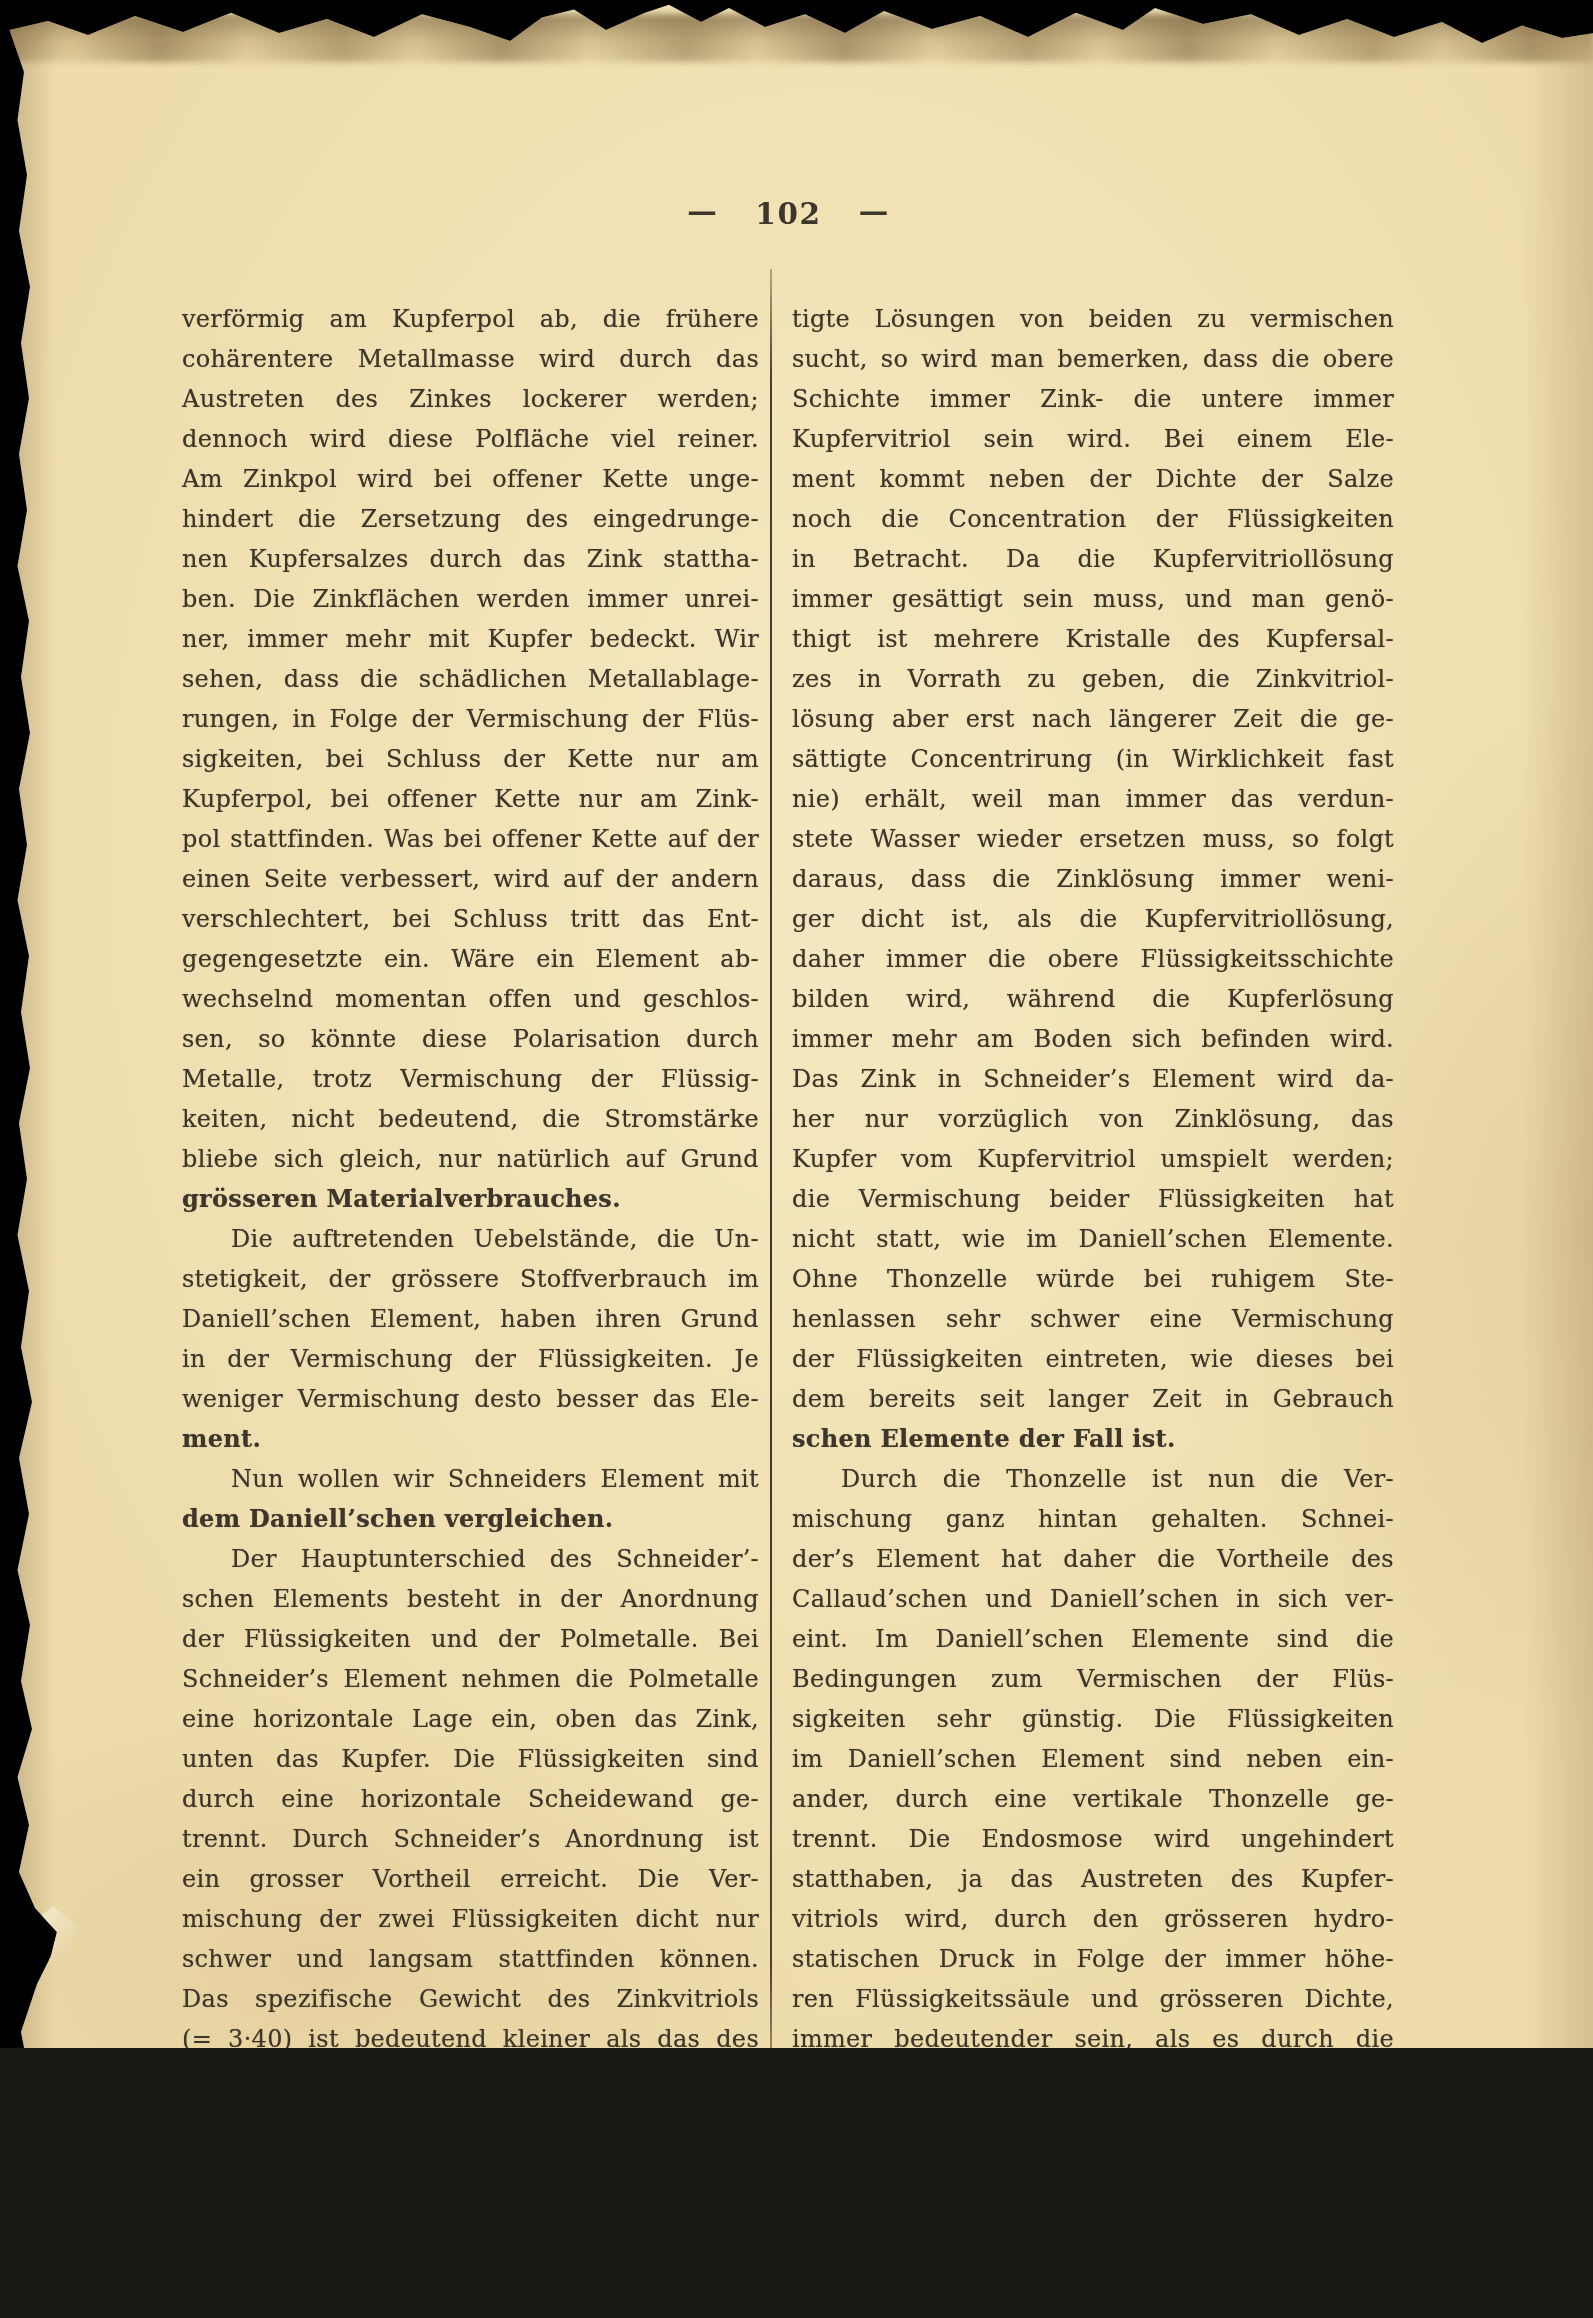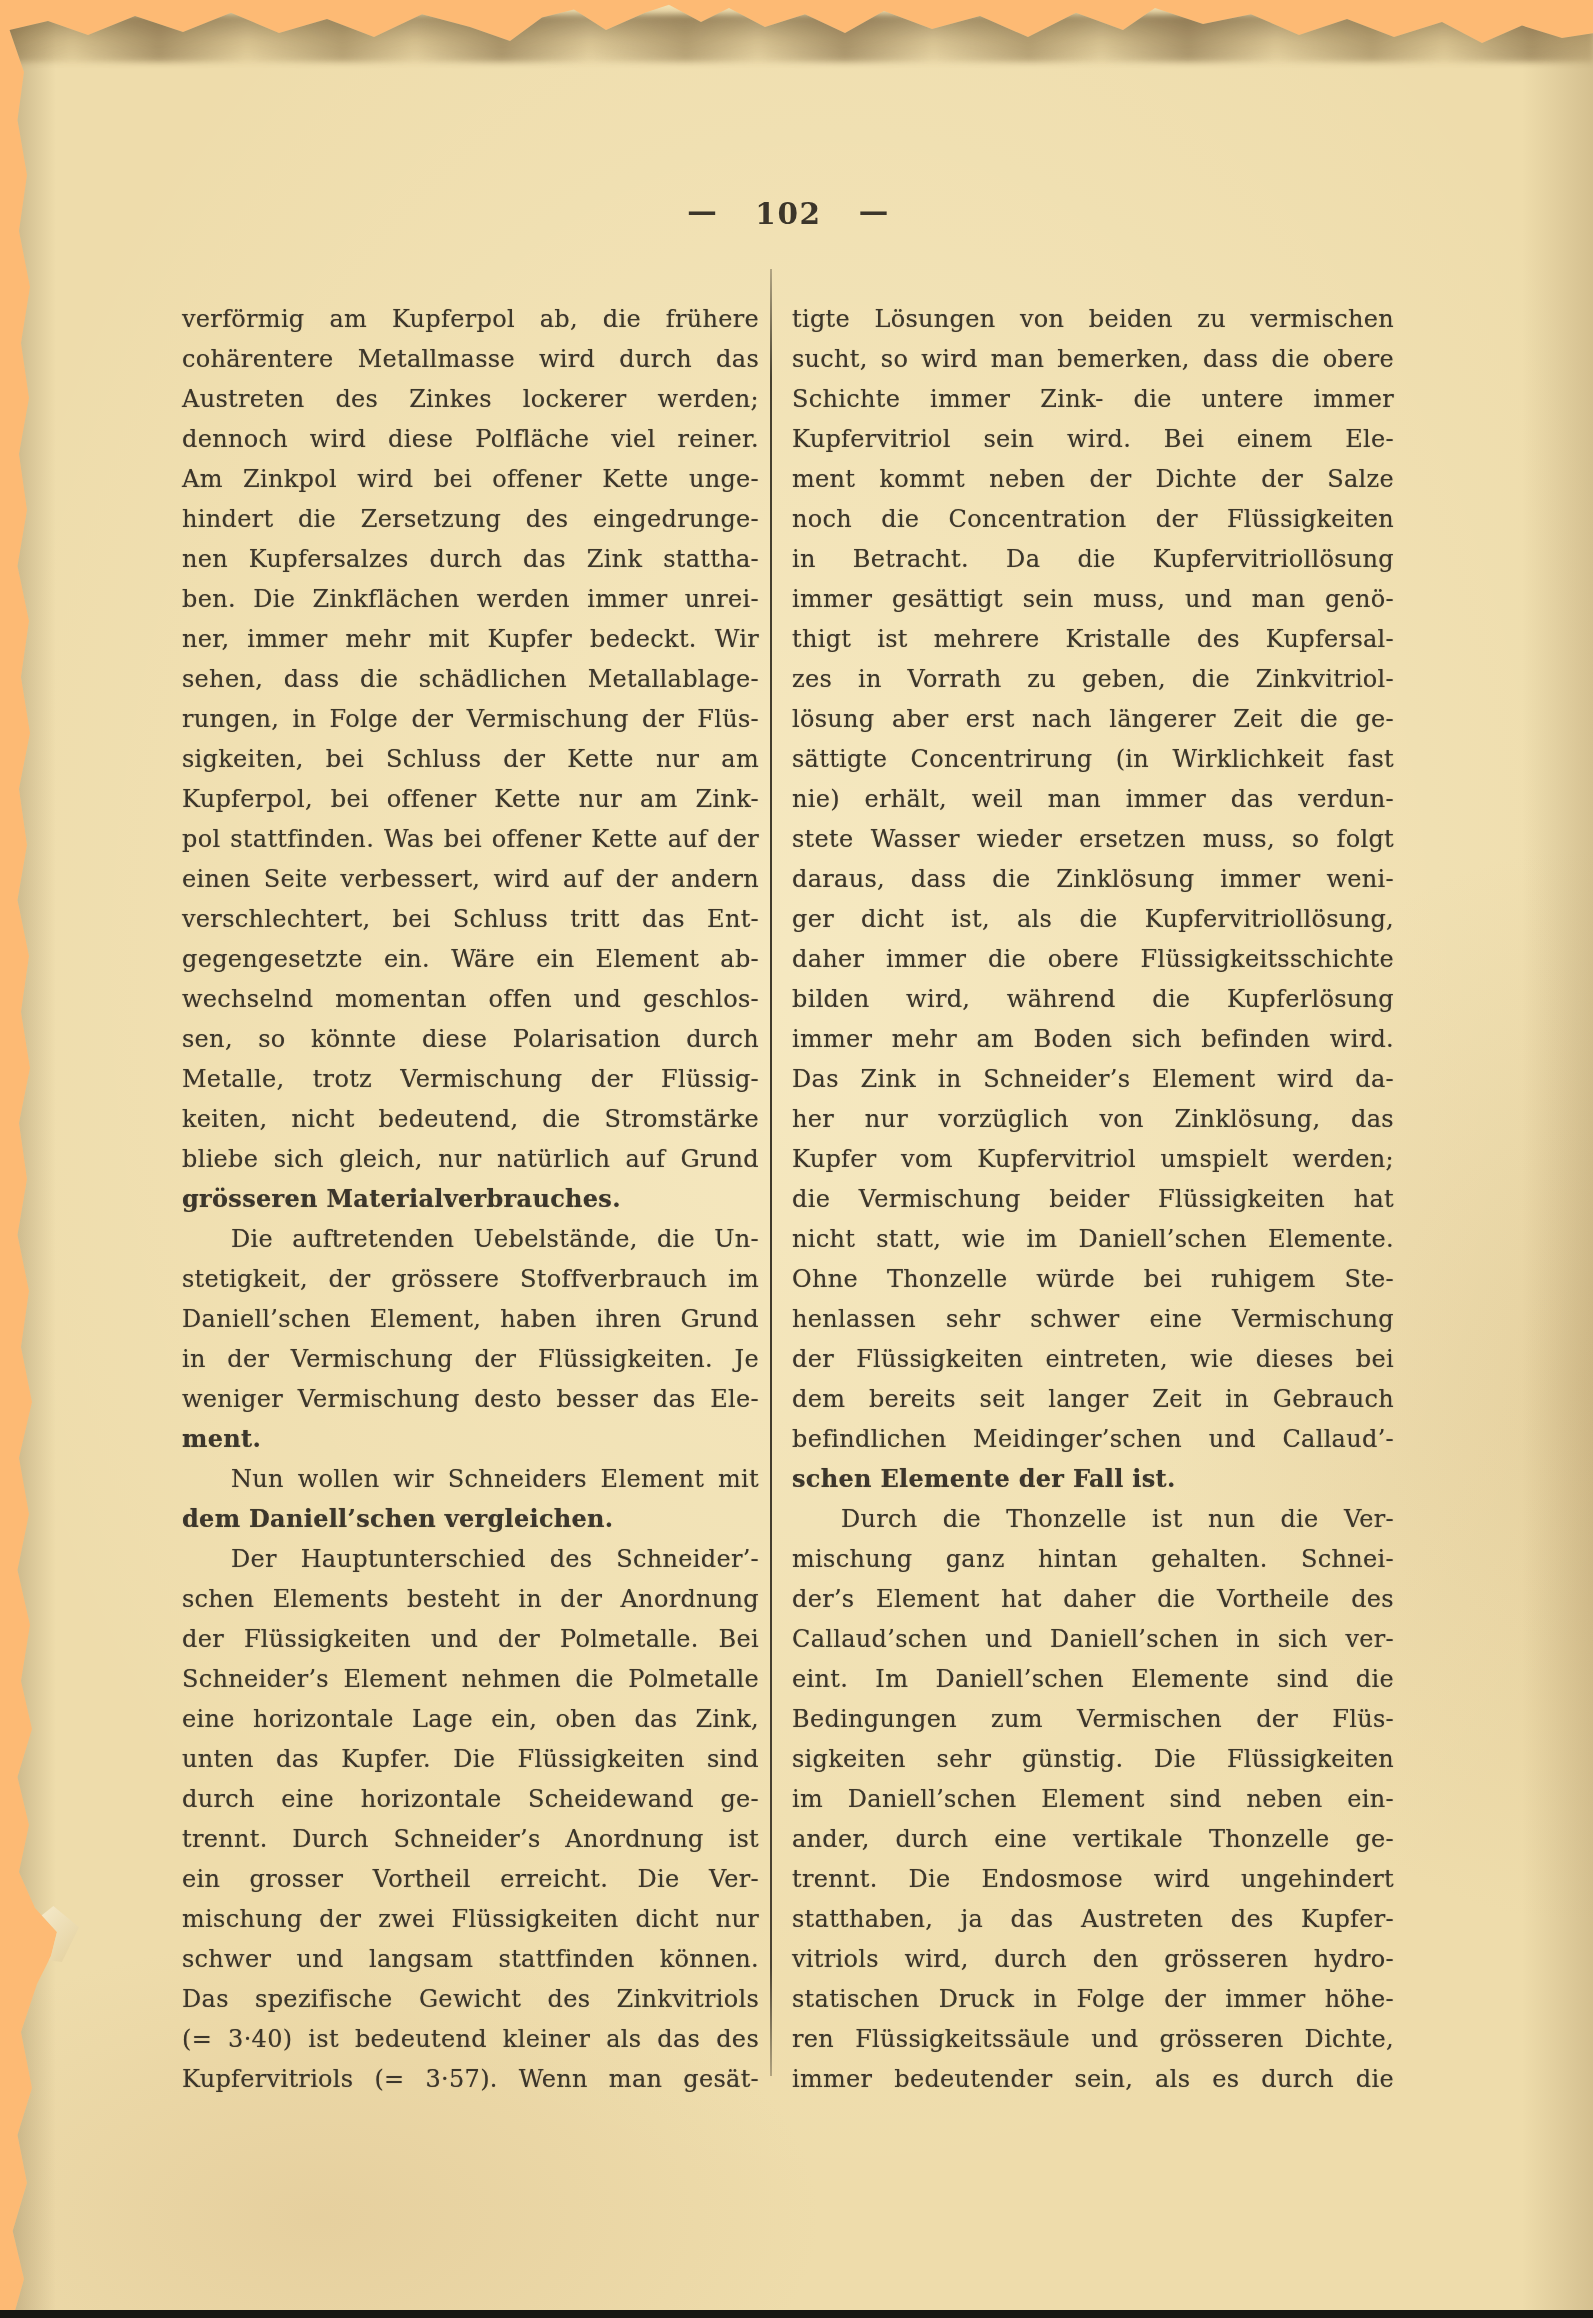--- a/index.html
+++ b/index.html
@@ -1,19 +1,19 @@
 <!DOCTYPE html>
 <html style="font-size:12.7px"><head>
 <meta charset="utf-8">
 <style>
   html, body { margin: 0; padding: 0; background: #181712; }
   #canvas {
     position: relative;
-    width: 1594px; height: 2310px;
-    background: #fdba74;
+    width: 1594px; height: 2048px;
+    background: #000000;
     overflow: hidden;
     font-family: "DejaVu Serif", "Liberation Serif", serif;
   }
   
   #paper {
     position: absolute; inset: 0;
     background:
       radial-gradient(ellipse 1275px 1753px at 52% 42%, rgba(255,248,220,.45), rgba(0,0,0,0) 70%),
       radial-gradient(ellipse 717px 398px at 20% 96%, rgba(215,185,135,.35), rgba(0,0,0,0) 70%),
       radial-gradient(ellipse 558px 717px at 99% 60%, rgba(205,175,120,.30), rgba(0,0,0,0) 75%),
@@ -173,21 +173,20 @@
         <div class="line">immer mehr am Boden sich befinden wird.</div>
         <div class="line">Das Zink in Schneider’s Element wird da-</div>
         <div class="line">her nur vorzüglich von Zinklösung, das</div>
         <div class="line">Kupfer vom Kupfervitriol umspielt werden;</div>
         <div class="line">die Vermischung beider Flüssigkeiten hat</div>
         <div class="line">nicht statt, wie im Daniell’schen Elemente.</div>
         <div class="line">Ohne Thonzelle würde bei ruhigem Ste-</div>
         <div class="line">henlassen sehr schwer eine Vermischung</div>
         <div class="line">der Flüssigkeiten eintreten, wie dieses bei</div>
         <div class="line">dem bereits seit langer Zeit in Gebrauch</div>
-        <div class="line">befindlichen Meidinger’schen und Callaud’-</div>
         <div class="line flush">schen Elemente der Fall ist.</div>
         <div class="line indent">Durch die Thonzelle ist nun die Ver-</div>
         <div class="line">mischung ganz hintan gehalten. Schnei-</div>
         <div class="line">der’s Element hat daher die Vortheile des</div>
         <div class="line">Callaud’schen und Daniell’schen in sich ver-</div>
         <div class="line">eint. Im Daniell’schen Elemente sind die</div>
         <div class="line">Bedingungen zum Vermischen der Flüs-</div>
         <div class="line">sigkeiten sehr günstig. Die Flüssigkeiten</div>
         <div class="line">im Daniell’schen Element sind neben ein-</div>
         <div class="line">ander, durch eine vertikale Thonzelle ge-</div>

